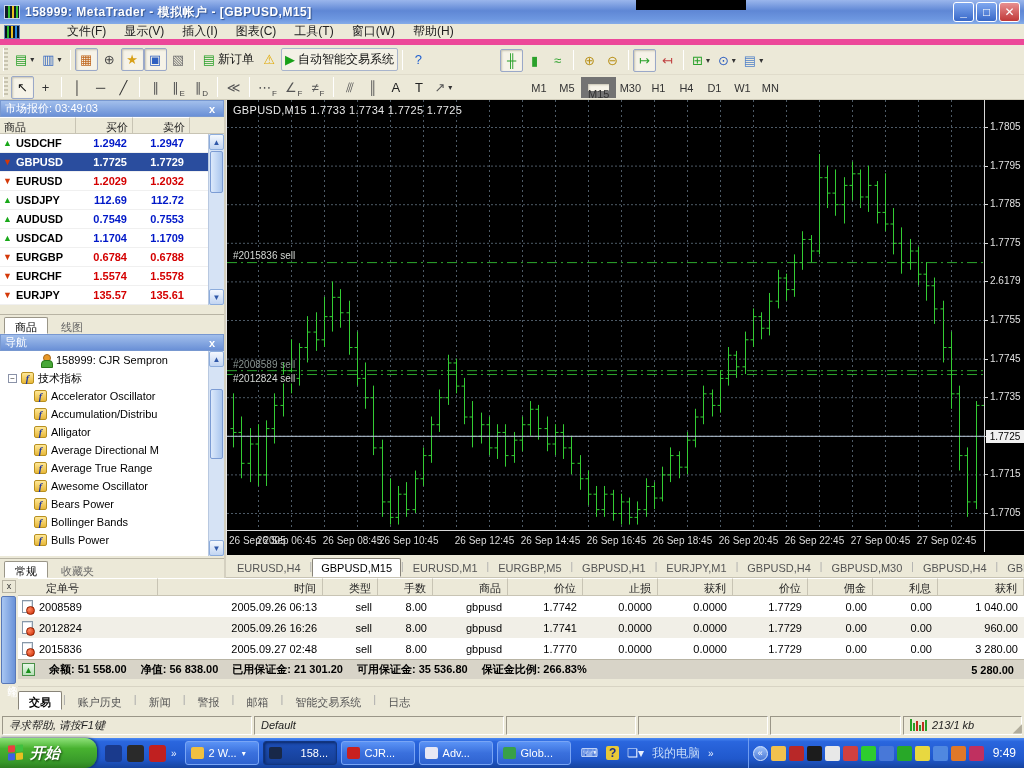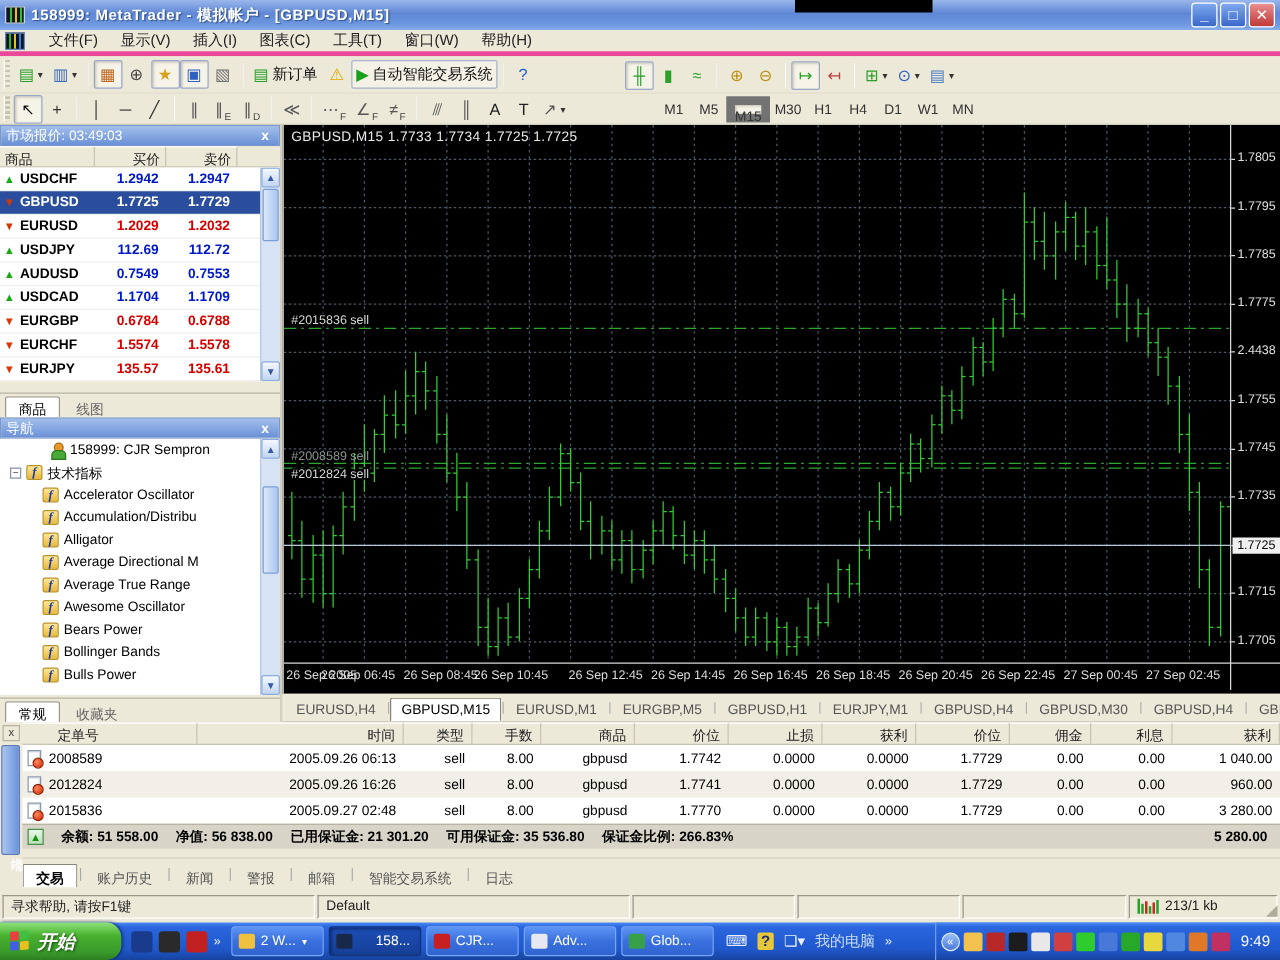--- a/index.html
+++ b/index.html
@@ -15,21 +15,21 @@
     background-image:linear-gradient(90deg,transparent 3px,#30c030 3px,#30c030 5px,transparent 5px,transparent 7px,#e8c020 7px,#e8c020 9px,transparent 9px,transparent 11px,#30c030 11px,#30c030 13px,transparent 13px); }
   #title-text { color:#fff; font-weight:bold; font-size:12px; text-shadow:1px 1px 1px #30508a; letter-spacing:.5px; }
   #win-controls { margin-left:auto; display:flex; gap:2px; }
   .winbtn { width:21px; height:20px; border-radius:3px; border:1px solid #fff; color:#fff; font-size:12px; line-height:18px;
     text-align:center; background:linear-gradient(180deg,#7fa8f0,#3868c8); font-weight:bold; }
   .winbtn.close { background:linear-gradient(180deg,#e89090,#c03838); }
   #top-artifact { position:absolute; left:636px; top:0; width:110px; height:10px; background:#000; }
 
   
   #menubar { position:absolute; left:0; top:24px; width:1024px; height:21px; background:#ece9d8;
-    border-bottom:4px solid #ec4899; display:flex; align-items:center; padding-left:4px; }
+    border-bottom:6px solid #ec4899; display:flex; align-items:center; padding-left:4px;gap:28px; }
   .child-icon { width:16px; height:14px; background:#081020; border:1px solid #6a86b8; margin-right:10px;
     background-image:linear-gradient(90deg,transparent 2px,#28b828 2px,#28b828 4px,transparent 4px,transparent 6px,#e8c020 6px,#e8c020 8px,transparent 8px,transparent 10px,#2888e0 10px,#2888e0 12px,transparent 12px); }
   .menu-item { padding:2px 9px; color:#222; font-size:12px; }
 
   
   .toolbar { position:absolute; left:0; width:1024px; background:#ece9d8; display:flex; align-items:center; }
   #toolbar1 { top:45px; height:30px; border-bottom:1px solid #e0dccb; }
   #toolbar2 { top:75px; height:25px; border-bottom:1px solid #d0ccba; }
   .grip { width:5px; height:80%; margin:0 3px; background:repeating-linear-gradient(180deg,#c8c4b0 0 2px,#ece9d8 2px 4px); border-left:1px solid #fff; }
   .tb-sep { width:1px; height:20px; background:#c0bcab; border-right:1px solid #fff; margin:0 4px; }
@@ -126,21 +126,21 @@
   .sum-icon { width:13px; height:13px; background:linear-gradient(180deg,#e8f8e8,#b8e0b8); border:1px solid #489048;
     color:#189018; font-size:9px; text-align:center; line-height:12px; flex:none; }
   #t-profit-total { margin-left:auto; padding-right:10px; }
   #term-tabs { position:absolute; left:18px; bottom:2px; height:24px; width:1006px; display:flex; align-items:flex-end; gap:1px; border-top:1px solid #d8d4c4;}
   .termtab { height:19px; padding:3px 10px; color:#555; font-size:11px; border:1px solid transparent; }
   .termtab.active { background:#fff; border:1px solid #888478; border-bottom-color:#fff; color:#000; font-weight:bold; border-radius:2px 2px 0 0; }
   .termtab-sep { color:#aaa; align-self:center; }
 
   
   #statusbar { position:absolute; left:0; top:712px; width:1024px; height:26px; background:#ece9d8; display:flex; align-items:center; padding:2px; gap:2px; }
-  .status-cell { height:19px; border:1px solid; border-color:#9a9688 #fff #fff #9a9688; padding:2px 6px; color:#222; display:flex; align-items:center; gap:5px; }
+  .status-cell { height:19px; border:1px solid; border-color:#9a9688 #fff #fff #9a9688; padding:2px 6px; color:#222; display:flex; align-items:center; gap:5px;font-style:italic; }
   #traffic-hist { display:flex; align-items:flex-end; gap:1px; height:12px; }
   #traffic-hist i { width:2px; display:block; }
   #resize-grip { position:absolute; right:2px; bottom:3px; color:#b0ac9c; font-size:12px; }
 
   
   #taskbar { position:absolute; left:0; top:738px; width:1024px; height:30px;
     background:linear-gradient(180deg,#4b8af4 0%,#2a66de 12%,#2058cc 70%,#16439e 100%); display:flex; align-items:center; }
   #start-btn { width:97px; height:30px; border-radius:0 12px 12px 0;
     background:linear-gradient(180deg,#8fe27a 0%,#48b230 35%,#38992a 80%,#2d7f20 100%);
     display:flex; align-items:center; gap:6px; padding-left:8px; box-shadow:1px 0 3px #0a2a60; }
@@ -835,21 +835,21 @@
         <text x="6" y="268.17999999999995" fill="#8a9490" font-size="10" font-family="Liberation Sans, sans-serif">#2008589 sell</text>
         <text x="6" y="282.03999999999996" fill="#d4d8d4" font-size="10" font-family="Liberation Sans, sans-serif" paint-order="stroke" stroke="#000" stroke-width="3">#2012824 sell</text>
         <text x="6" y="159.1" fill="#d4d8d4" font-size="10" font-family="Liberation Sans, sans-serif" paint-order="stroke" stroke="#000" stroke-width="3">#2015836 sell</text>
       </svg>
     <div id="chart-info">GBPUSD,M15  1.7733 1.7734 1.7725 1.7725</div>
     <div id="price-scale">
         <div class="scale-label" style="top: 21px;">1.7805</div>
         <div class="scale-label" style="top: 59.6px;">1.7795</div>
         <div class="scale-label" style="top: 98.2px;">1.7785</div>
         <div class="scale-label" style="top: 136.8px;">1.7775</div>
-        <div class="scale-label" style="top: 175.4px;">2.4438</div>
+        <div class="scale-label" style="top: 175.4px;">2.6179</div>
         <div class="scale-label" style="top: 214px;">1.7755</div>
         <div class="scale-label" style="top: 252.6px;">1.7745</div>
         <div class="scale-label" style="top: 291.2px;">1.7735</div>
         <div class="scale-label" style="top: 329.8px;">1.7725</div>
         <div class="scale-label" style="top: 368.4px;">1.7715</div>
         <div class="scale-label" style="top: 407px;">1.7705</div>
         <div id="cur-price-tag" style="top: 329.8px;">1.7725</div>
       </div>
     <div id="time-axis">
         <div class="time-label" style="left: 2px;">26 Sep 2005</div>

